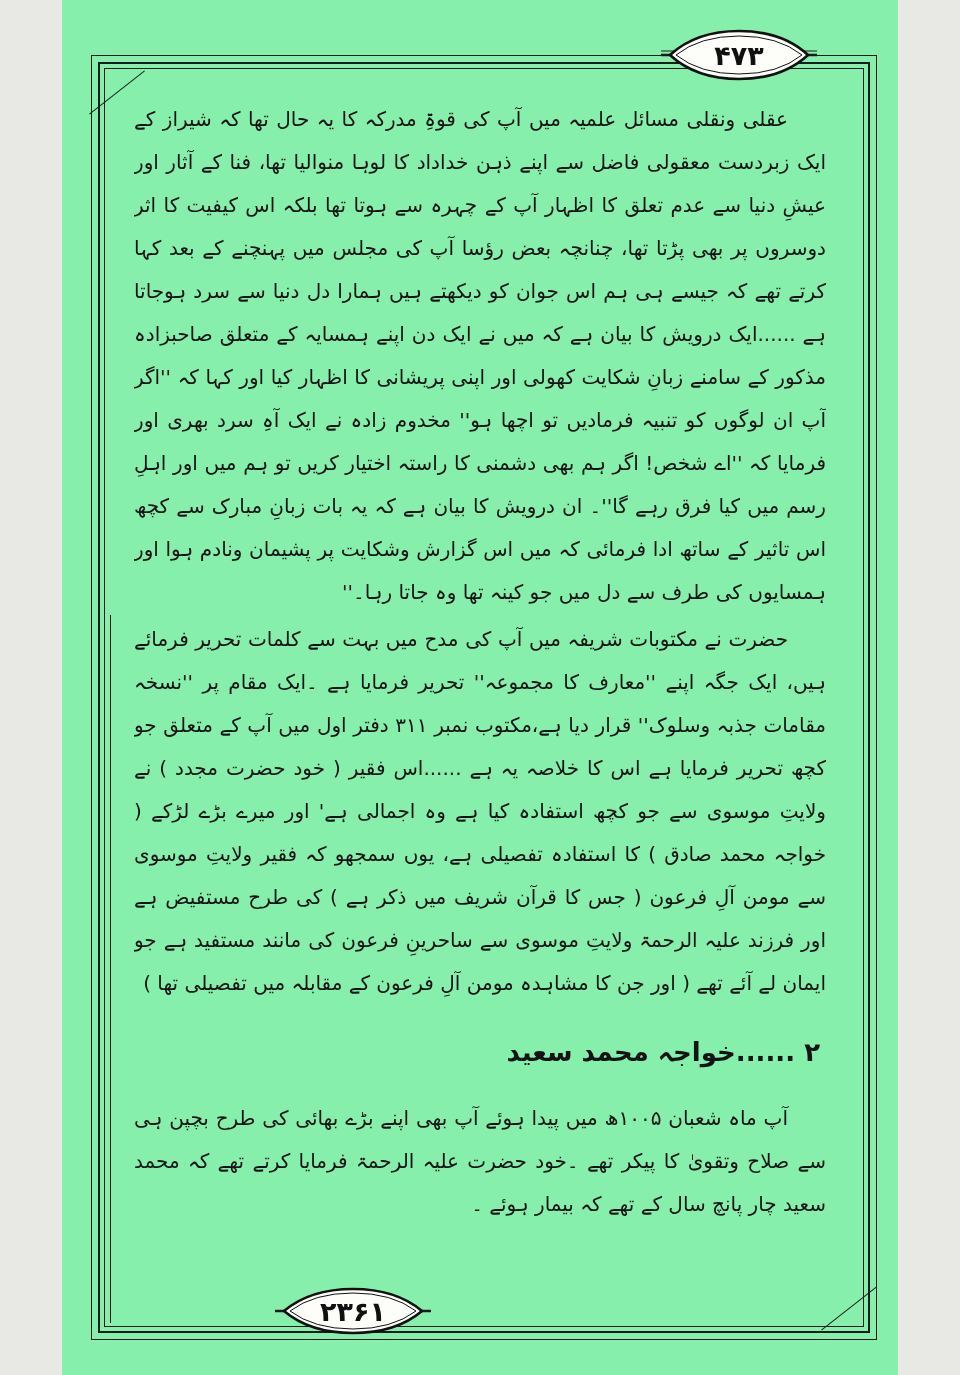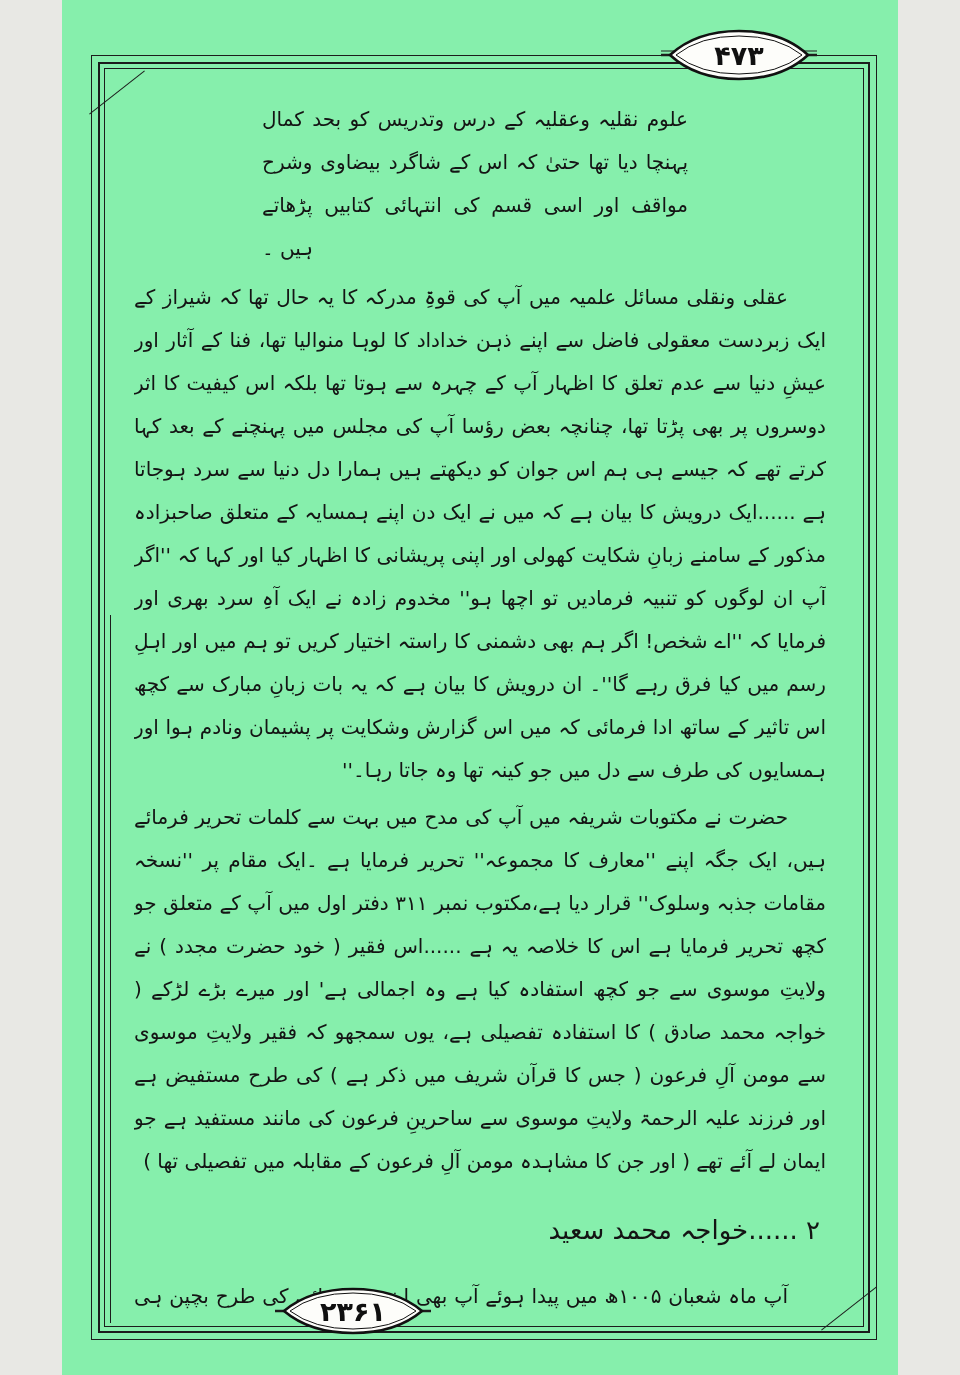--- a/index.html
+++ b/index.html
@@ -95,21 +95,21 @@
     margin: 0 0 4px 0;
     text-indent: 38px;
   }
   .para-opening {
     margin: 0 138px 6px 128px;
     text-indent: 0;
     text-align: justify;
     text-align-last: left;
   }
   .section-heading {
-    font-weight: normal;
+    font-weight: bold;
     font-size: 26px;
     margin: 20px 6px 16px 0;
     text-align: right;
     text-indent: 0;
   }
 </style>
 </head>
 <body>
 
 <div class="page">
@@ -132,20 +132,19 @@
   <div class="cartouche cartouche-bottom">
     <svg viewBox="0 0 158 50" preserveAspectRatio="none">
       <path d="M1 25 H 18 M 140 25 H 157" fill="none" stroke="#1c1c1c" stroke-width="2.5"></path>
       <path d="M10 25 Q 36 3 79 3 Q 122 3 148 25 Q 122 47 79 47 Q 36 47 10 25 Z" fill="#fdfdfa" stroke="#111" stroke-width="2.6"></path>
       <path d="M16 25 Q 40 7 79 7 Q 118 7 142 25 Q 118 43 79 43 Q 40 43 16 25 Z" fill="none" stroke="#111" stroke-width="1"></path>
     </svg>
     <span class="num">۲۳۶۱</span>
   </div>
 
   <div class="textblock">
-    <p class="para para-opening">علوم نقلیہ وعقلیہ کے درس وتدریس کو بحد کمال پہنچا دیا تھا حتیٰ کہ اس کے شاگرد بیضاوی وشرح مواقف اور اسی قسم کی انتہائی کتابیں پڑھاتے ہیں ۔</p>
     <p class="para">عقلی ونقلی مسائل علمیہ میں آپ کی قوۃِ مدرکہ کا یہ حال تھا کہ شیراز کے ایک زبردست معقولی فاضل سے اپنے ذہن خداداد کا لوہا منوالیا تھا، فنا کے آثار اور عیشِ دنیا سے عدم تعلق کا اظہار آپ کے چہرہ سے ہوتا تھا بلکہ اس کیفیت کا اثر دوسروں پر بھی پڑتا تھا، چنانچہ بعض رؤسا آپ کی مجلس میں پہنچنے کے بعد کہا کرتے تھے کہ جیسے ہی ہم اس جوان کو دیکھتے ہیں ہمارا دل دنیا سے سرد ہوجاتا ہے ......ایک درویش کا بیان ہے کہ میں نے ایک دن اپنے ہمسایہ کے متعلق صاحبزادہ مذکور کے سامنے زبانِ شکایت کھولی اور اپنی پریشانی کا اظہار کیا اور کہا کہ ''اگر آپ ان لوگوں کو تنبیہ فرمادیں تو اچھا ہو'' مخدوم زادہ نے ایک آہِ سرد بھری اور فرمایا کہ ''اے شخص! اگر ہم بھی دشمنی کا راستہ اختیار کریں تو ہم میں اور اہلِ رسم میں کیا فرق رہے گا''۔ ان درویش کا بیان ہے کہ یہ بات زبانِ مبارک سے کچھ اس تاثیر کے ساتھ ادا فرمائی کہ میں اس گزارش وشکایت پر پشیمان ونادم ہوا اور ہمسایوں کی طرف سے دل میں جو کینہ تھا وہ جاتا رہا۔''</p>
     <p class="para">حضرت نے مکتوبات شریفہ میں آپ کی مدح میں بہت سے کلمات تحریر فرمائے ہیں، ایک جگہ اپنے ''معارف کا مجموعہ'' تحریر فرمایا ہے ۔ایک مقام پر ''نسخہ مقامات جذبہ وسلوک'' قرار دیا ہے،مکتوب نمبر ۳۱۱ دفتر اول میں آپ کے متعلق جو کچھ تحریر فرمایا ہے اس کا خلاصہ یہ ہے ......اس فقیر ( خود حضرت مجدد ) نے ولایتِ موسوی سے جو کچھ استفادہ کیا ہے وہ اجمالی ہے' اور میرے بڑے لڑکے ( خواجہ محمد صادق ) کا استفادہ تفصیلی ہے، یوں سمجھو کہ فقیر ولایتِ موسوی سے مومن آلِ فرعون ( جس کا قرآن شریف میں ذکر ہے ) کی طرح مستفیض ہے اور فرزند علیہ الرحمۃ ولایتِ موسوی سے ساحرینِ فرعون کی مانند مستفید ہے جو ایمان لے آئے تھے ( اور جن کا مشاہدہ مومن آلِ فرعون کے مقابلہ میں تفصیلی تھا )</p>
     <h2 class="section-heading">۲ ......خواجہ محمد سعید</h2>
     <p class="para">آپ ماہ شعبان ۱۰۰۵ھ میں پیدا ہوئے آپ بھی اپنے بڑے بھائی کی طرح بچپن ہی سے صلاح وتقویٰ کا پیکر تھے ۔خود حضرت علیہ الرحمۃ فرمایا کرتے تھے کہ محمد سعید چار پانچ سال کے تھے کہ بیمار ہوئے ۔</p>
   </div>
 
 </div>
 
 </body></html>

